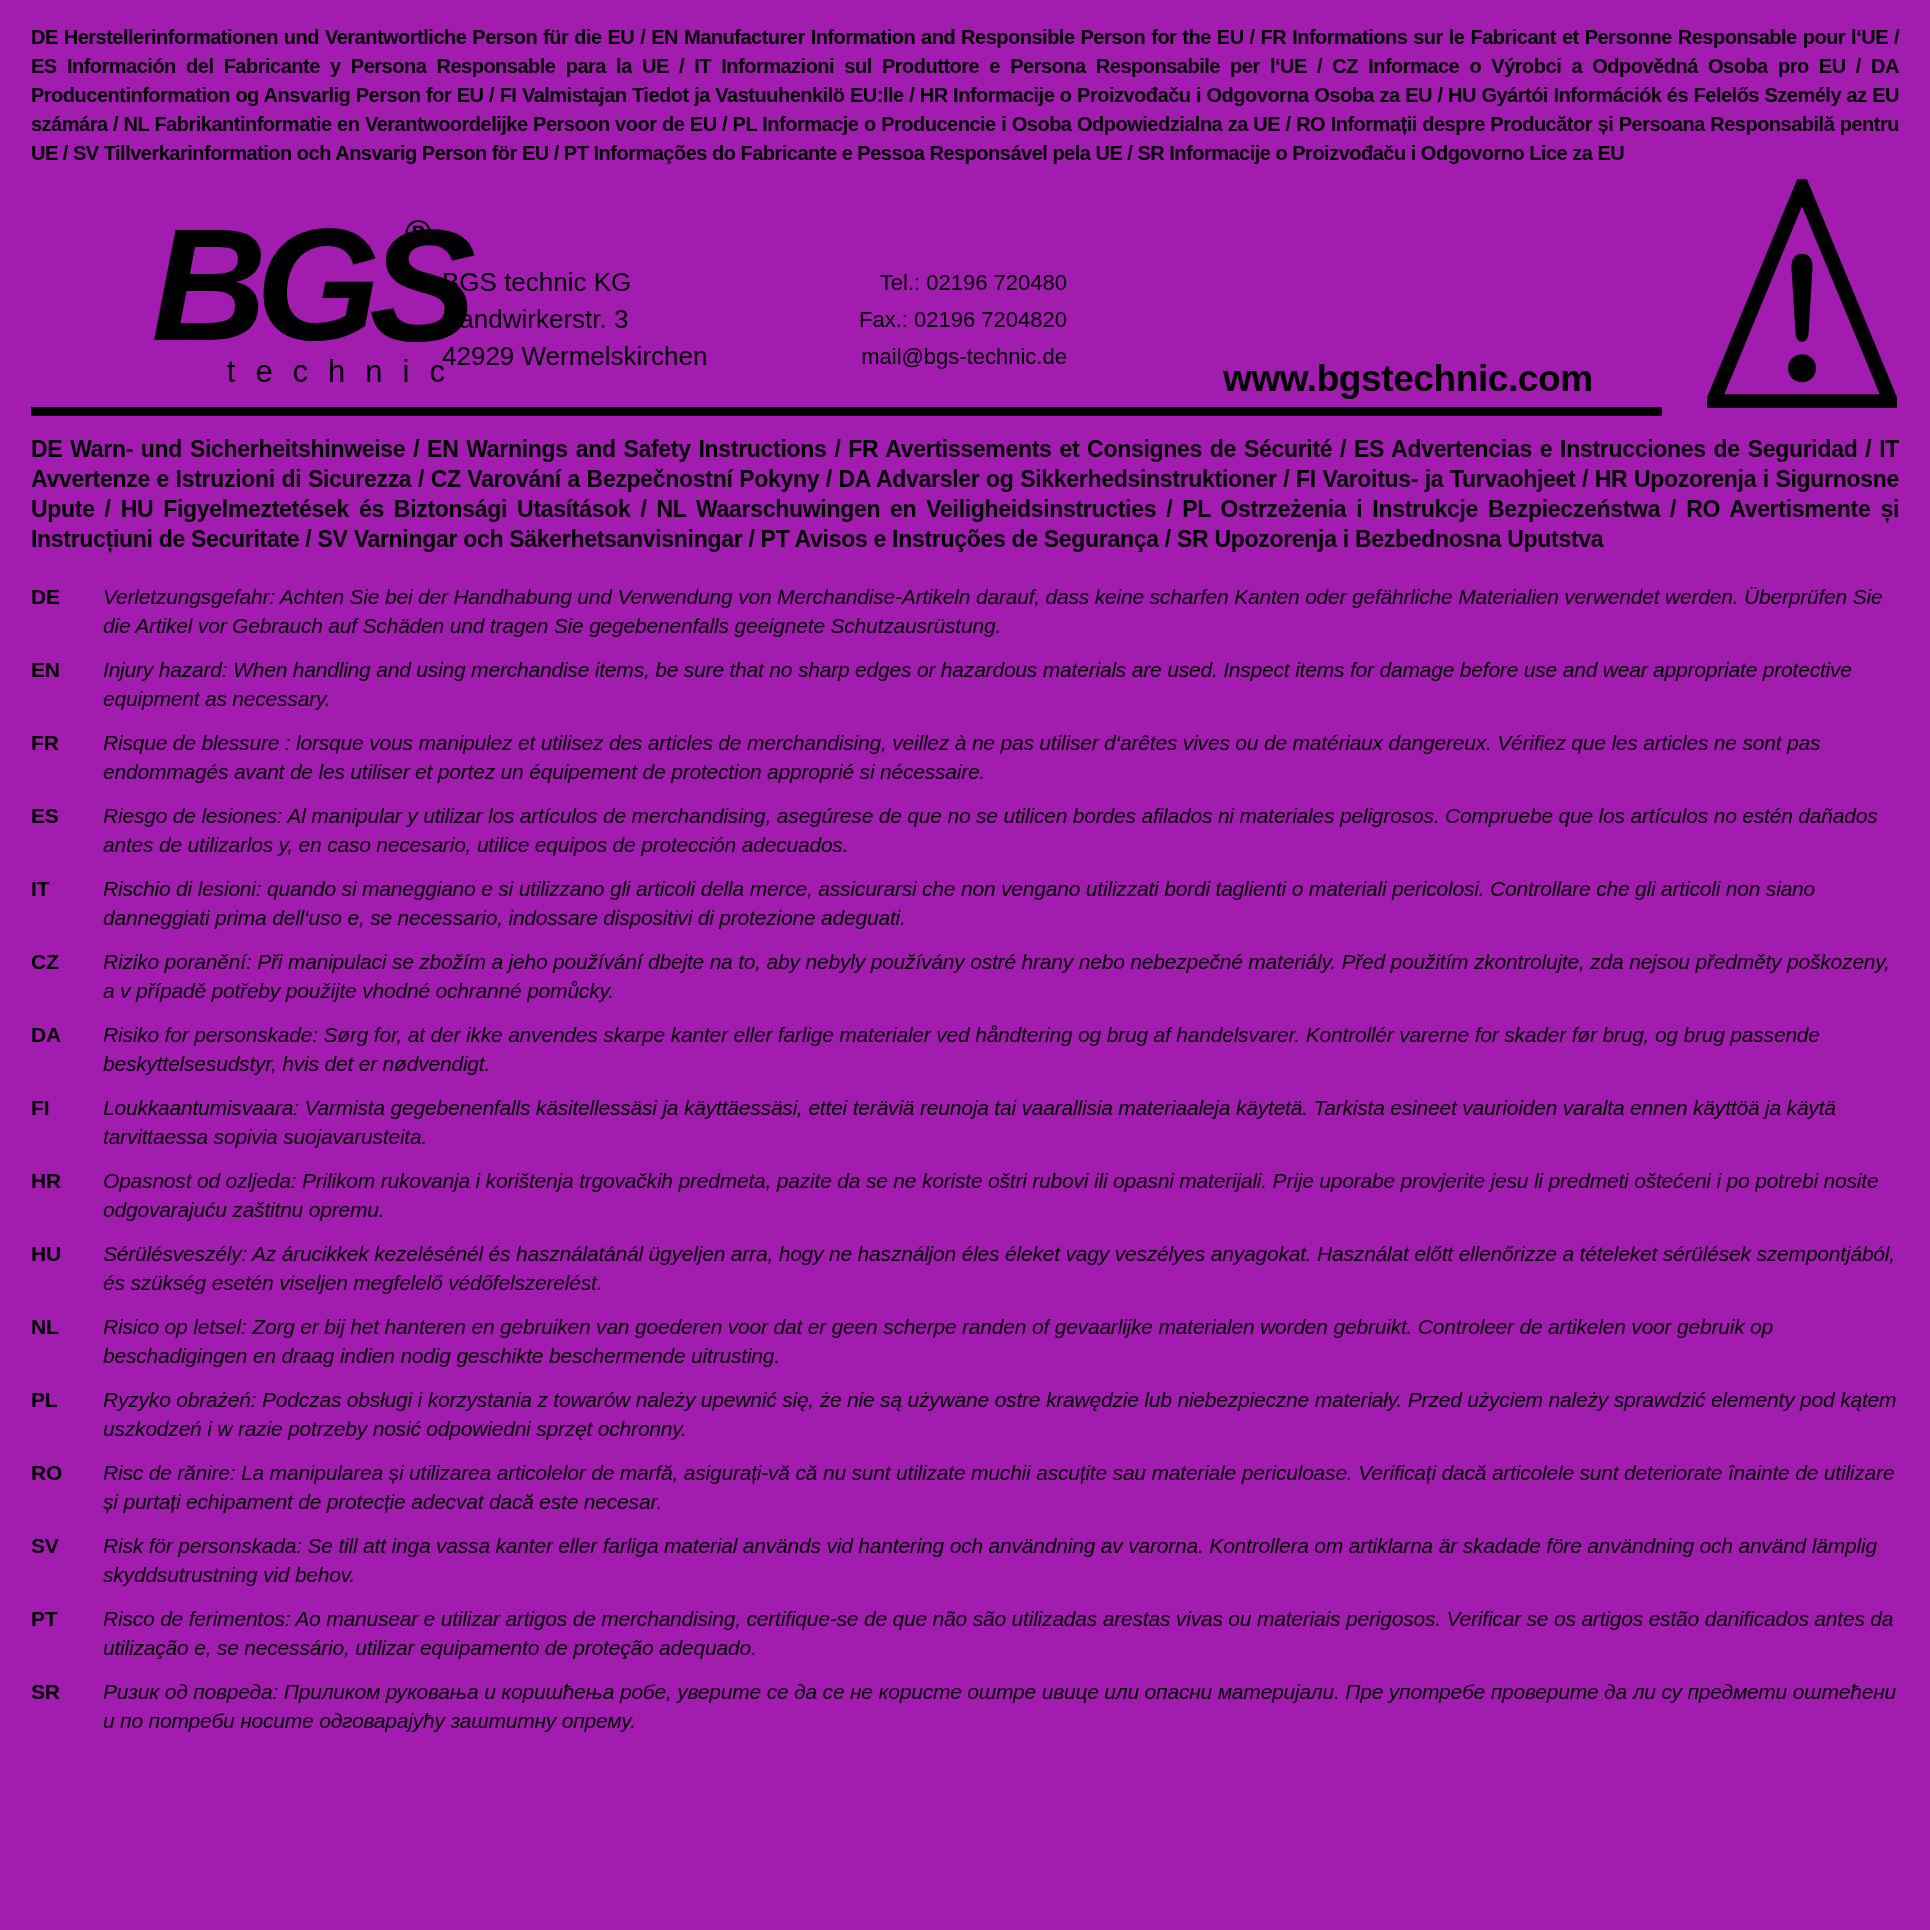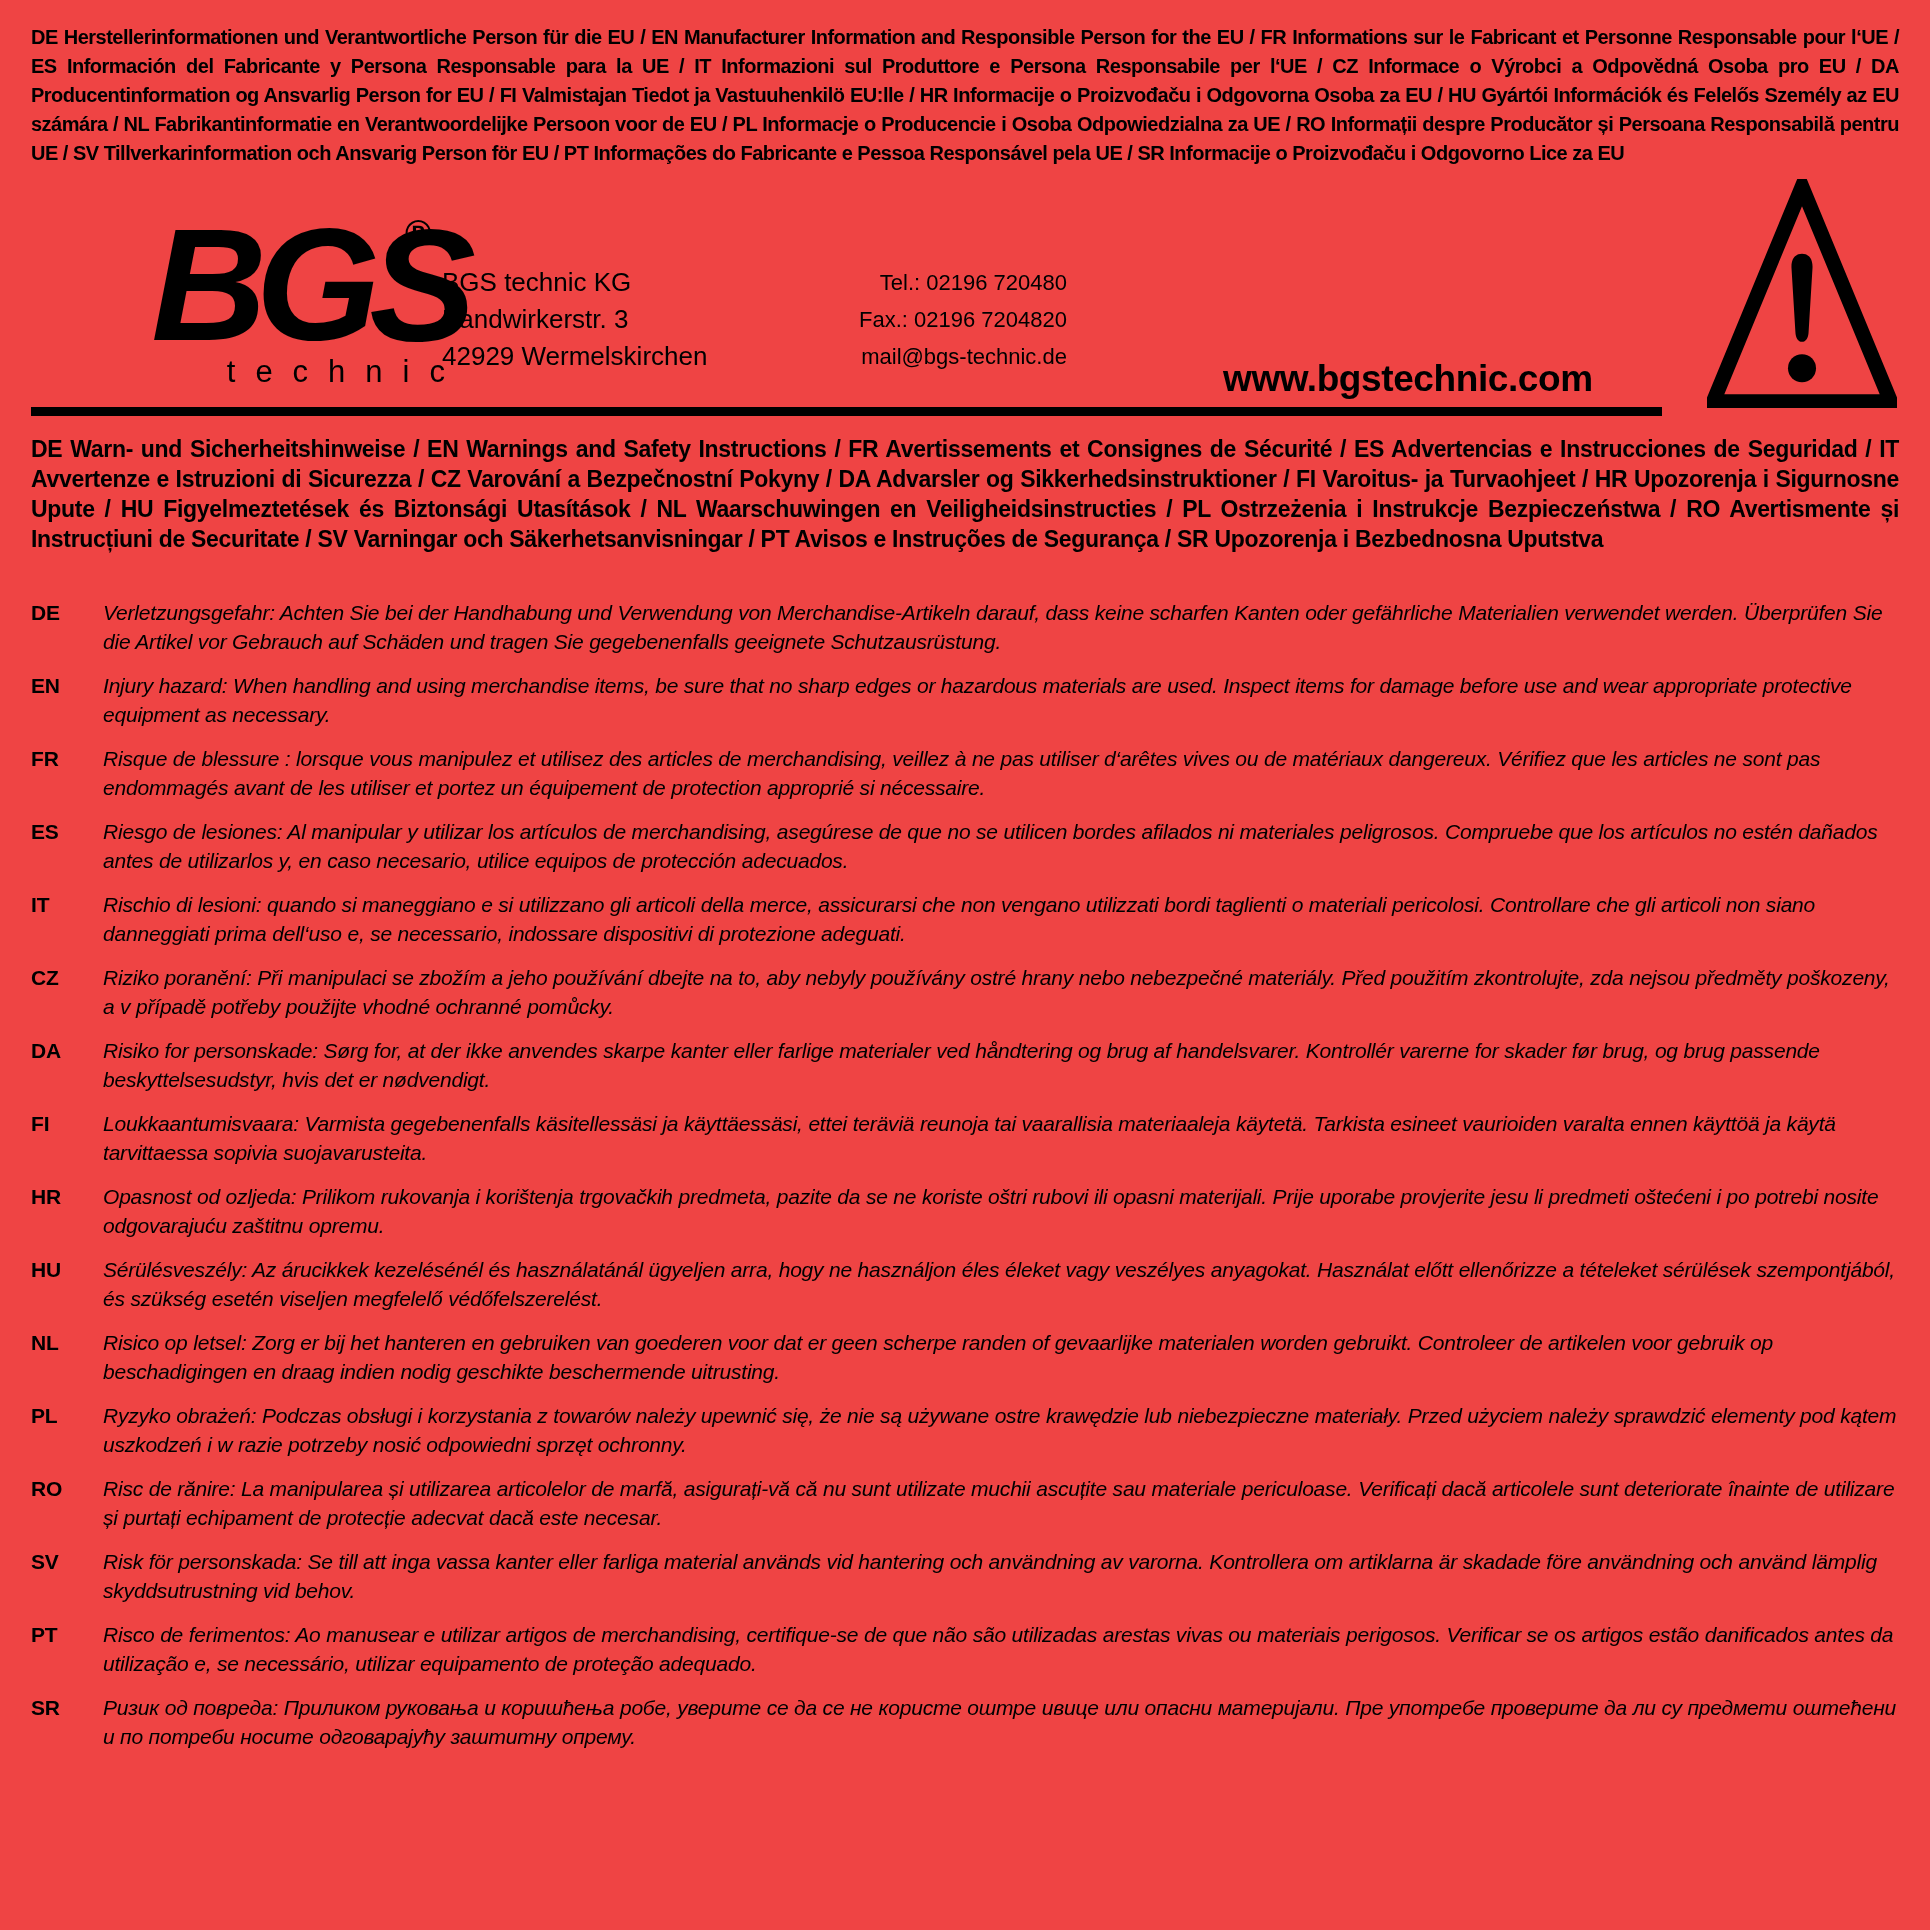--- a/index.html
+++ b/index.html
@@ -2,21 +2,21 @@
 <html style="font-size:12.5px"><head>
 <meta charset="utf-8">
 <style>
   html, body { margin: 0; padding: 0; background: #ffffff; }
   .page {
     position: relative;
     width: 1930px;
     height: 1930px;
     box-sizing: border-box;
     padding: 23px 31px;
-    background: #ef4444;
+    background: #a21caf;
     color: #000000;
     font-family: "Liberation Sans", sans-serif;
     overflow: hidden;
   }
   .top-heading {
     margin: 0;
     font-size: 20px;
     font-weight: bold;
     line-height: 29px;
     letter-spacing: -0.5px;
@@ -94,21 +94,21 @@
   }
   .warn-heading {
     margin: 18.7px 0 0 0;
     font-size: 23px;
     font-weight: bold;
     line-height: 30px;
     letter-spacing: -0.3px;
     text-align: justify;
   }
   .lang-list {
-    margin-top: 44px;
+    margin-top: 28px;
     display: grid;
     grid-template-columns: 72px 1fr;
     row-gap: 15px;
     font-size: 21px;
     line-height: 29px;
     letter-spacing: -0.2px;
   }
   .lang-code { font-weight: bold; }
   .lang-text { text-align: left; font-style: italic; }
 </style>

